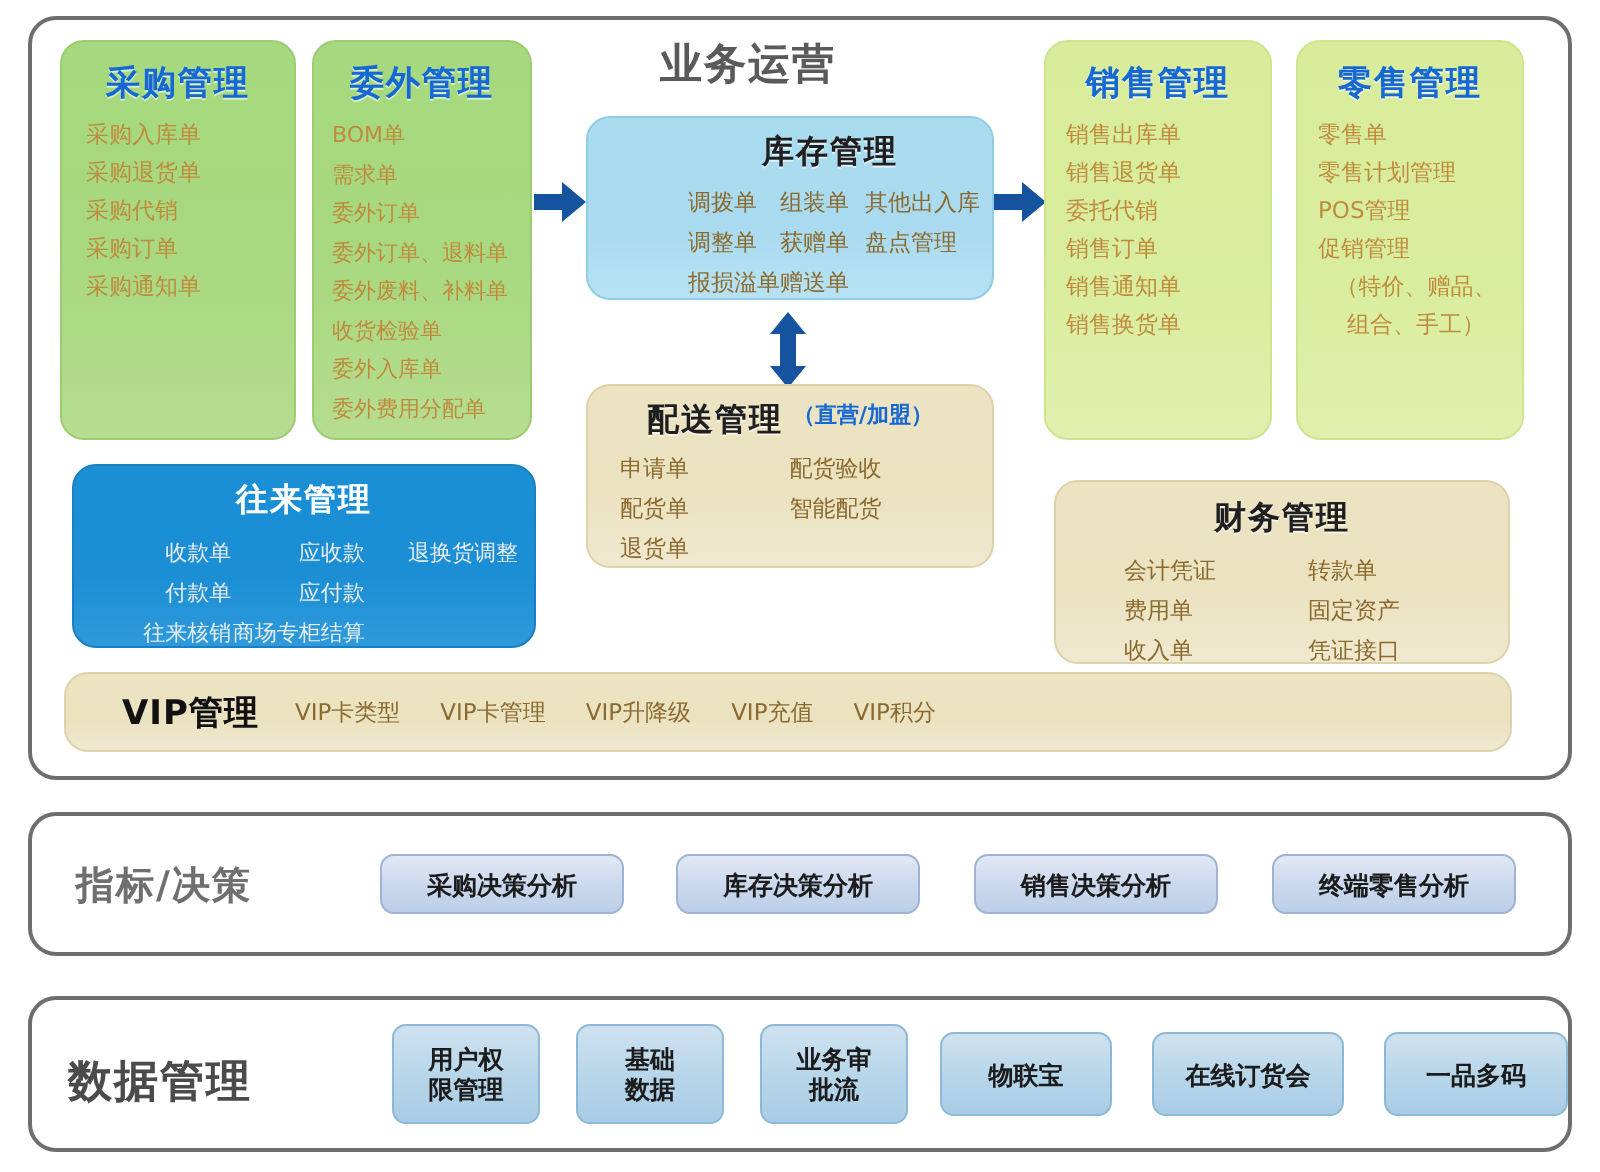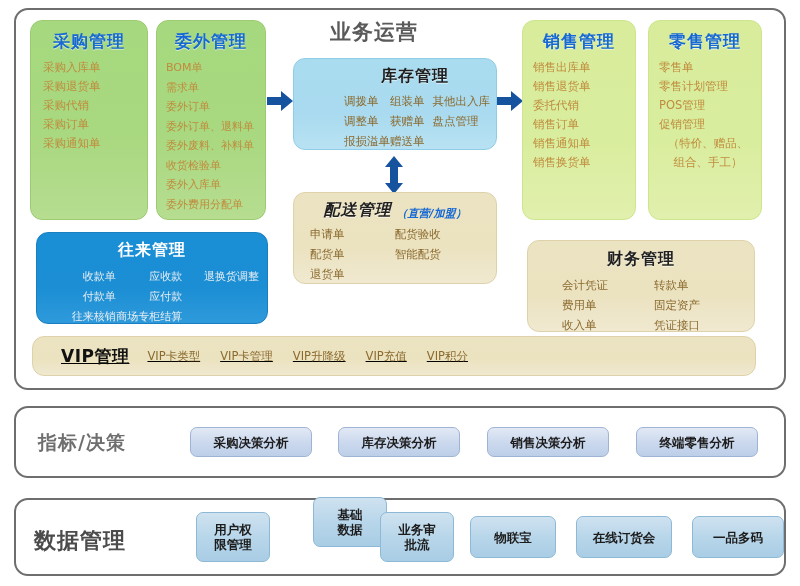--- a/index.html
+++ b/index.html
@@ -89,21 +89,21 @@
   #card-outsource .card-title{margin-top:9px;}
   #card-outsource .vlist{margin-top:5px;padding-left:9px;}
   #card-outsource .item{font-size:11px;line-height:19.5px;}
 
   #card-inventory{left:293px;top:58px;width:204px;height:92px;}
   #card-inventory .card-title{margin-top:7px;}
   #card-inventory .grid3c{margin-top:5px;}
 
   #card-delivery{left:293px;top:192px;width:204px;height:92px;}
   #card-delivery .card-title{margin-top:7px;}
-  #card-delivery .dl-head{display:flex;align-items:flex-end;justify-content:center;gap:5px;margin-top:7px;font-style:italic;}
+  #card-delivery .dl-head{display:flex;align-items:flex-start;justify-content:center;gap:5px;margin-top:7px;}
   #card-delivery .dl-sub{color:#1669d4;font-size:11px;font-weight:bold;}
   #card-delivery .grid2{margin-top:4px;padding-left:16px;grid-template-columns:1fr 1.1fr;}
 
   #card-sales{left:522px;top:20px;width:114px;height:200px;}
   #card-sales .card-title{margin-top:9px;}
   #card-sales .vlist{margin-top:5px;padding-left:10px;}
 
   #card-retail{left:648px;top:20px;width:114px;height:200px;}
   #card-retail .card-title{margin-top:9px;}
   #card-retail .vlist{margin-top:5px;padding-left:10px;}
@@ -111,21 +111,21 @@
 
   #card-ar{left:36px;top:232px;width:232px;height:92px;}
   #card-ar .card-title{margin-top:7px;}
   #card-ar .grid3{margin-top:6px;grid-template-columns:1fr 1fr 1.15fr;padding-left:12px;text-align:right;}
   #card-ar .item{font-size:11px;}
 
   #card-finance{left:527px;top:230px;width:228px;height:92px;margin-top:10px;}
   #card-finance .card-title{margin-top:8px;}
   #card-finance .grid2{margin-top:6px;padding-left:34px;}
 
-  #card-vip{left:32px;top:336px;width:724px;height:40px;display:flex;align-items:center;text-decoration:underline;}
+  #card-vip{left:32px;top:336px;width:724px;height:40px;display:flex;align-items:center;}
   #vip-title{font-size:17px;font-weight:bold;color:#111;margin-left:28px;letter-spacing:.5px;}
   #vip-items{display:flex;gap:20px;margin-left:18px;}
   #vip-items .item{font-size:11.5px;}
 
   
   .section-label{
     position:absolute;
     font-size:19px;
     font-weight:bold;
     color:#6f6f6f;
@@ -306,21 +306,21 @@
   <div class="pill" style="left:487px;top:427px;width:122px;height:30px;">销售决策分析</div>
   <div class="pill" style="left:636px;top:427px;width:122px;height:30px;">终端零售分析</div>
 
   <div class="outer-panel" id="panel-data"></div>
   <div class="section-label" style="left:34px;top:526px;font-size:22px;color:#4b4b4b;">数据管理</div>
 
   <div class="pill pill-blue" style="left:196px;top:512px;width:74px;height:50px;flex-direction:column;">
     <span>用户权</span>
     <span>限管理</span>
   </div>
-  <div class="pill pill-blue" style="left:288px;top:497px;width:74px;height:50px;flex-direction:column;margin-left:25px;">
+  <div class="pill pill-blue" style="left:288px;top:512px;width:74px;height:50px;flex-direction:column;">
     <span>基础</span>
     <span>数据</span>
   </div>
   <div class="pill pill-blue" style="left:380px;top:512px;width:74px;height:50px;flex-direction:column;">
     <span>业务审</span>
     <span>批流</span>
   </div>
   <div class="pill pill-blue" style="left:470px;top:516px;width:86px;height:42px;">物联宝</div>
   <div class="pill pill-blue" style="left:576px;top:516px;width:96px;height:42px;">在线订货会</div>
   <div class="pill pill-blue" style="left:692px;top:516px;width:92px;height:42px;">一品多码</div>

